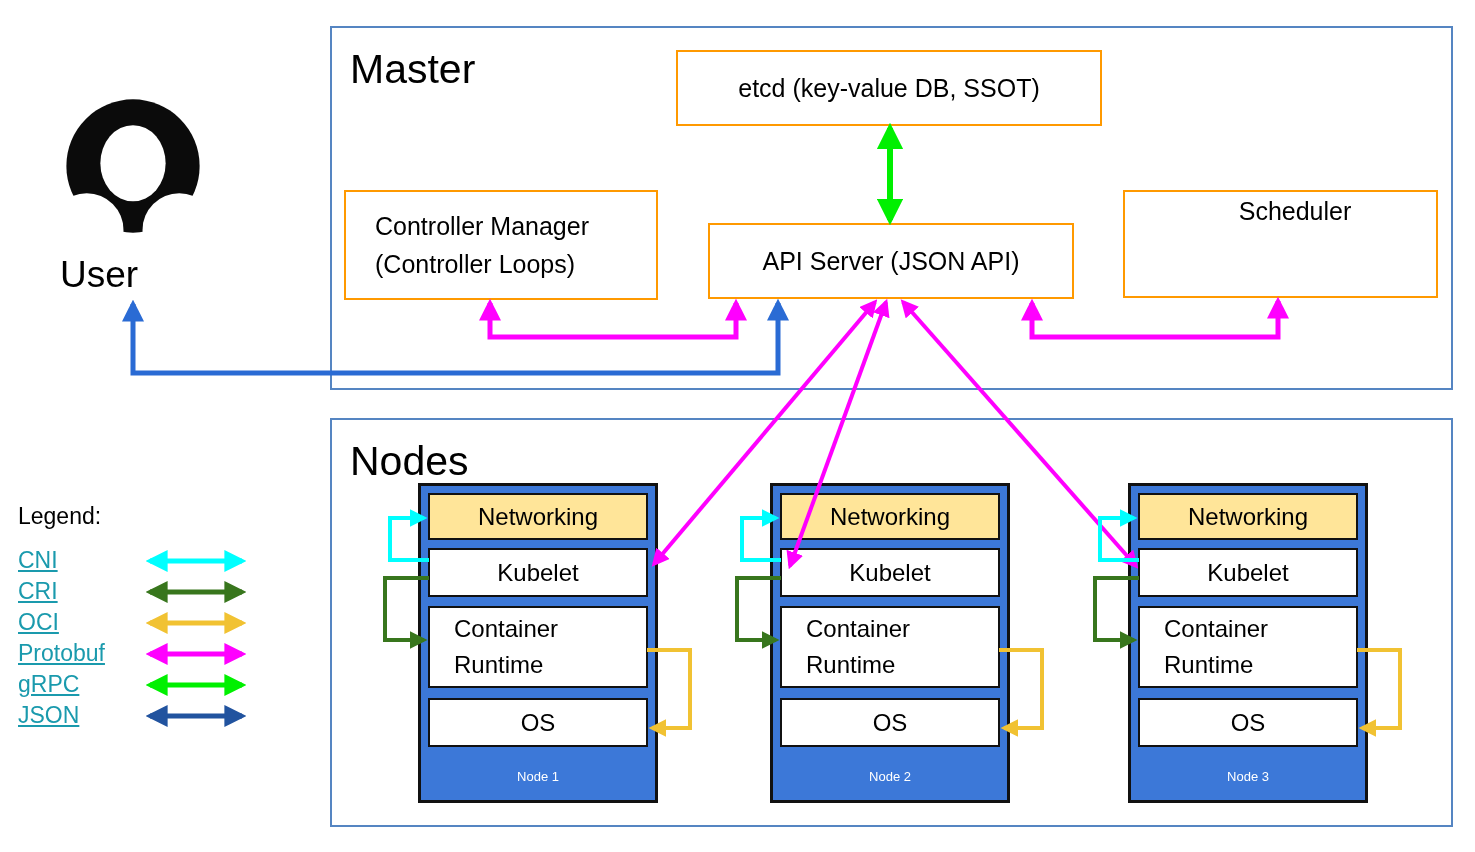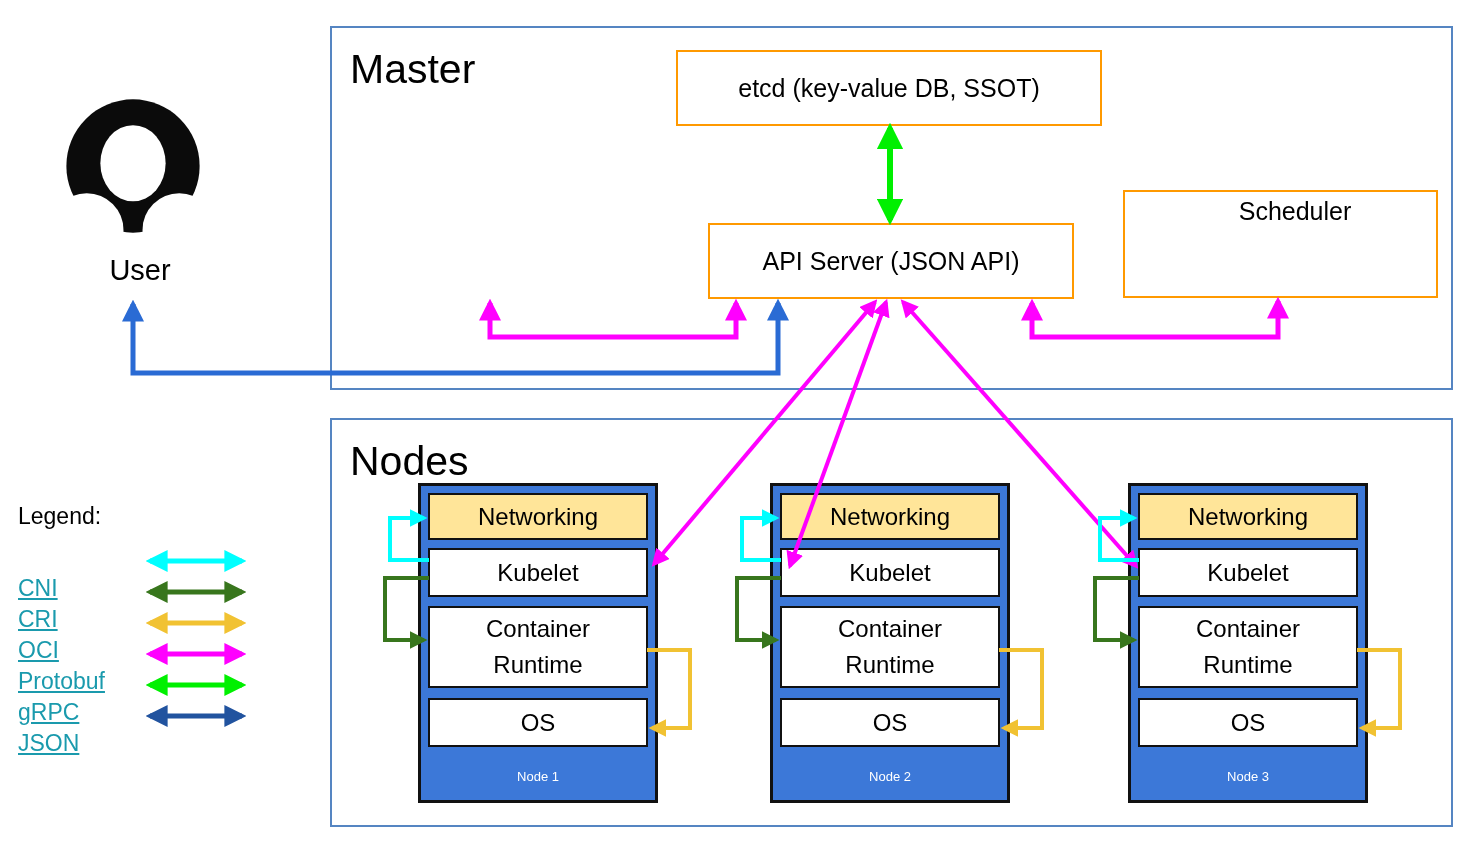--- a/index.html
+++ b/index.html
@@ -15,42 +15,42 @@
   .obox{
     position:absolute;border:2px solid var(--c-box_border,#ff9900);background:#fff;
     font-size:25px;display:flex;align-items:center;justify-content:center;text-align:right;
   }
   .obox-etcd{left:676px;top:50px;width:426px;height:76px;}
   .obox-api{left:708px;top:223px;width:366px;height:76px;}
   .obox-cm{left:344px;top:190px;width:314px;height:110px;flex-direction:column;align-items:flex-start;justify-content:center;padding-left:29px;line-height:38px;text-align:left;}
   .obox-sched{left:1123px;top:190px;width:315px;height:108px;align-items:flex-start;justify-content:center;padding-left:29px;line-height:38px;text-align:left;}
   .user-wrap{position:absolute;left:60px;top:96px;width:160px;height:196px;}
   .user-wrap svg{position:absolute;left:5px;top:2px;}
-  .user-label{position:absolute;left:0;top:158px;width:160px;text-align:center;font-size:29px;}
+  .user-label{position:absolute;left:0;top:158px;width:160px;text-align:left;font-size:37px;}
   .node{
     position:absolute;top:483px;width:240px;height:320px;
     background:var(--c-node_fill,#3c78d8);border:3px solid #111;
   }
   .node-1{left:418px;}
   .node-2{left:770px;}
   .node-3{left:1128px;}
   .layer{
     position:absolute;left:7px;width:220px;background:#fff;border:2px solid #111;
-    display:flex;align-items:center;justify-content:center;text-align:center;
+    display:flex;align-items:center;justify-content:center;
     font-size:24px;line-height:1.5;
   }
   .layer-networking{top:7px;height:47px;background:var(--c-networking_fill,#ffe599);}
   .layer-kubelet{top:62px;height:49px;}
   .layer-runtime{top:120px;height:82px;padding:0 24px;}
   .layer-os{top:212px;height:49px;}
   .node-label{position:absolute;left:0;bottom:16px;width:100%;text-align:center;color:#fff;font-size:13px;}
   .legend-title{position:absolute;left:18px;top:503px;font-size:23px;color:#000;}
   .legend-item{
     position:absolute;left:18px;font-size:23px;
-    color:var(--c-legend_link,#1a9aad);text-decoration:underline;cursor:pointer;margin-top:28px;
+    color:var(--c-legend_link,#1a9aad);text-decoration:underline;cursor:pointer;
   }
   .li-0{top:547px;} .li-1{top:578px;} .li-2{top:609px;} .li-3{top:640px;} .li-4{top:671px;} .li-5{top:702px;}
   .overlay{position:absolute;left:0;top:0;width:1475px;height:852px;pointer-events:none;z-index:5;}
 </style>
 </head>
 <body>
 
 <div class="canvas">
 
   <div class="user-wrap">
@@ -61,20 +61,24 @@
       <ellipse cx="50" cy="48" rx="24" ry="28" fill="#ffffff"></ellipse>
     </svg>
     <div class="user-label">User</div>
   </div>
 
   <div class="section section-master">
     <div class="section-title">Master</div>
   </div>
   <div class="obox obox-etcd">
     <span>etcd (key-value DB, SSOT)</span>
+  </div>
+  <div class="obox obox-cm">
+    <span>Controller Manager</span>
+    <span>(Controller Loops)</span>
   </div>
   <div class="obox obox-api">
     <span>API Server (JSON API)</span>
   </div>
   <div class="obox obox-sched">
     <span>Scheduler</span>
   </div>
 
   <div class="section section-nodes">
     <div class="section-title">Nodes</div>

